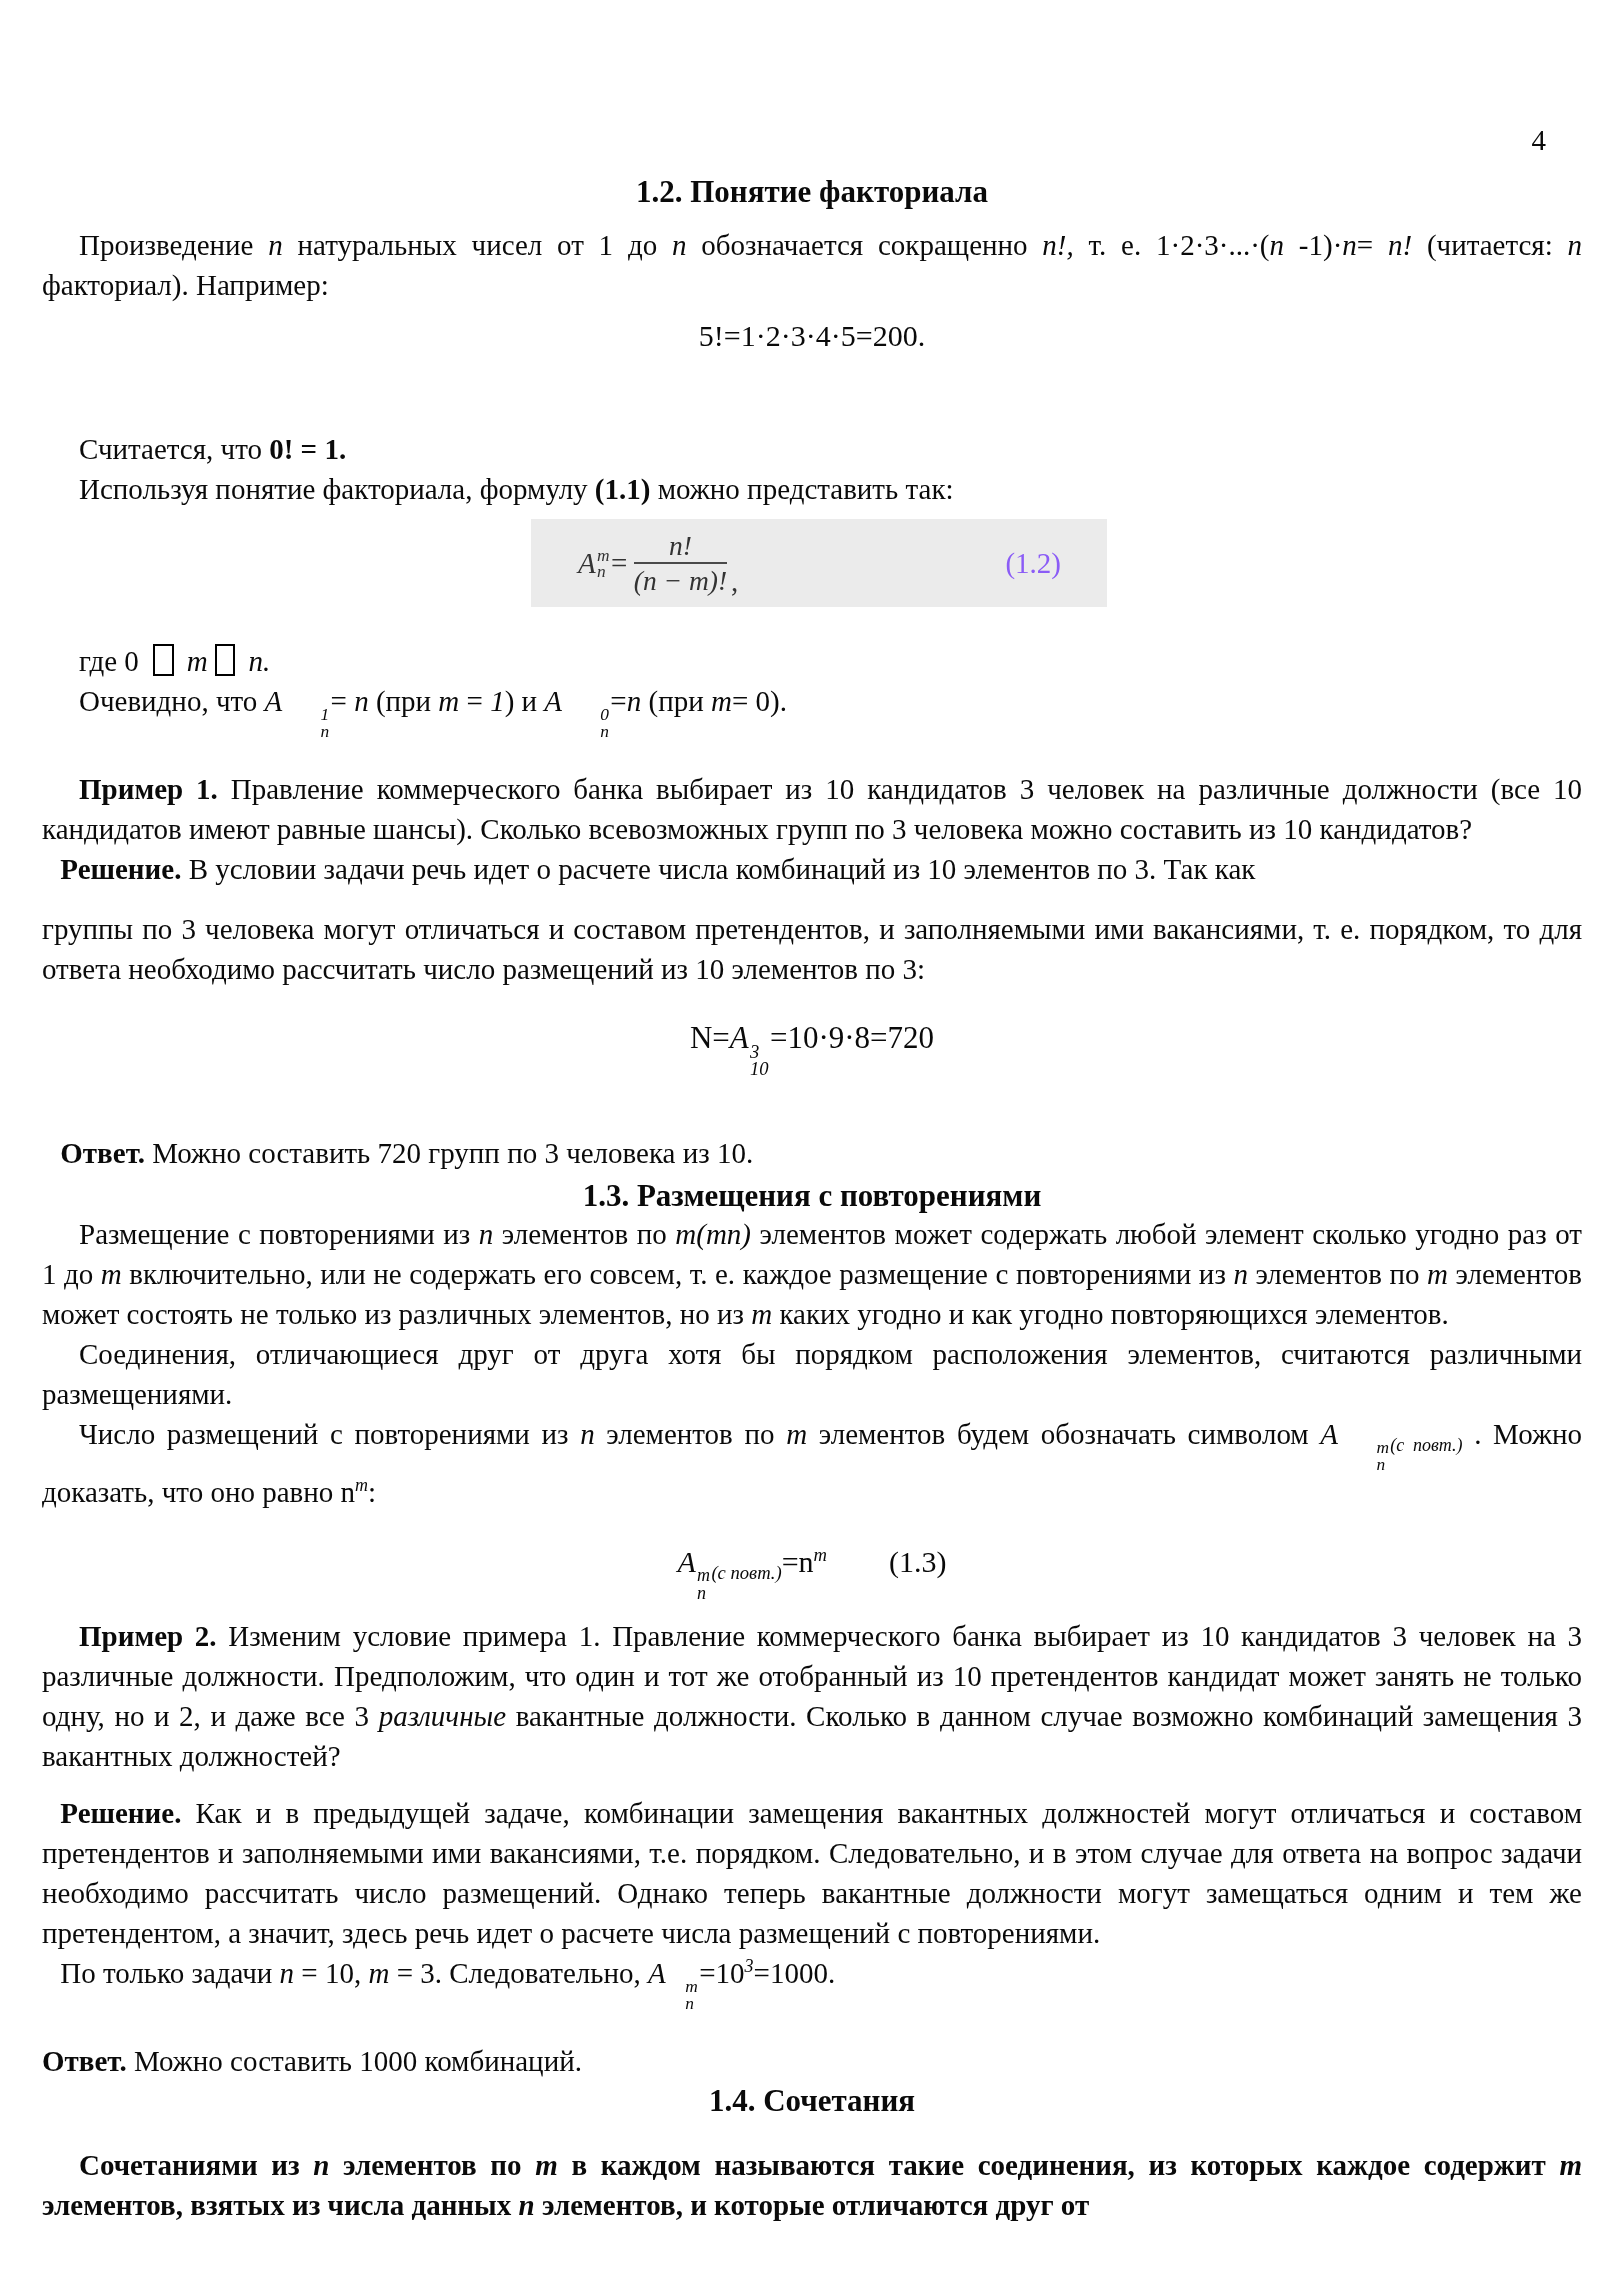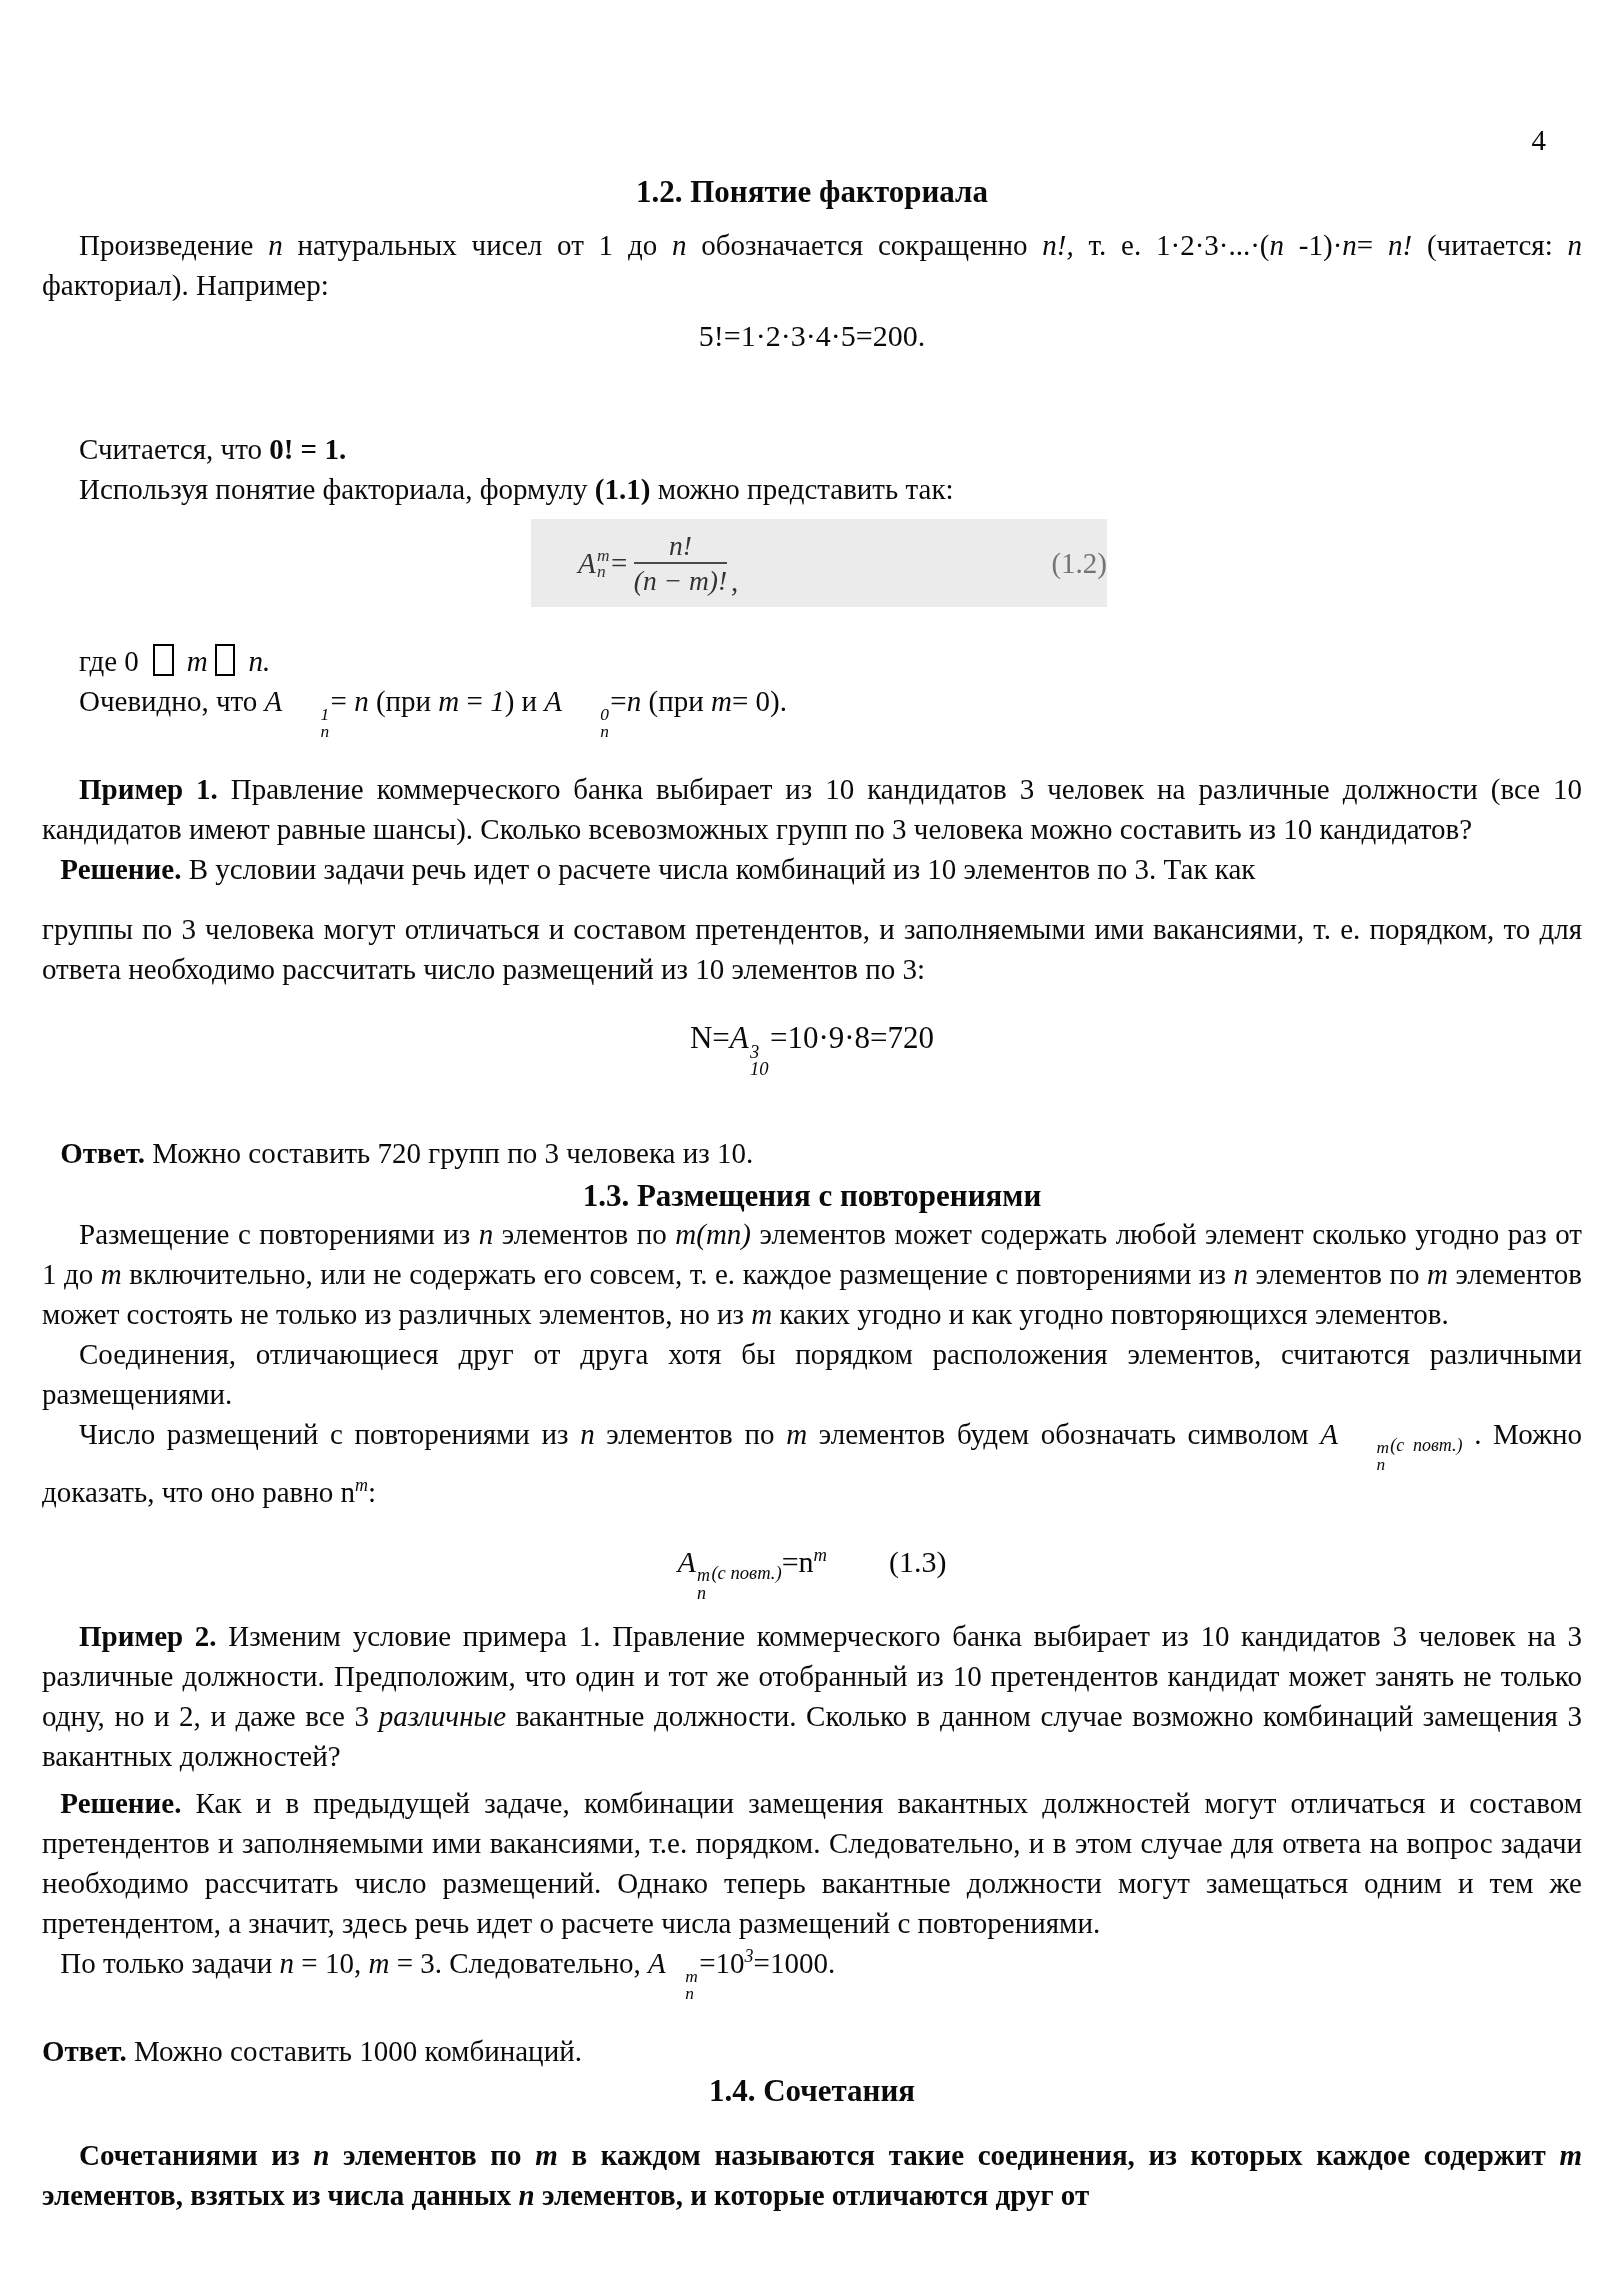--- a/index.html
+++ b/index.html
@@ -42,36 +42,36 @@
     margin-top:10.5px;margin-left:489px;width:576px;height:88px;
     background:#ebebeb;display:flex;align-items:center;
     color:#333;font-size:29px;line-height:1;
     filter:blur(0.4px);
   }
   .f12-lhs{padding-left:47px;display:inline-flex;align-items:center;}
   .frac{display:inline-block;text-align:center;vertical-align:middle;margin:0 3.9px 0 6.5px;font-style:italic;font-size:27.5px;}
   .frac-num{display:block;border-bottom:2px solid #4a4a4a;padding:0 9.2px 2.6px;}
   .frac-den{display:block;padding-top:2.6px;}
   .f12-comma{align-self:flex-end;padding-bottom:11.8px;}
-  .f12-label{margin-left:auto;font-style:normal;color:#737373;}
+  .f12-label{margin-left:auto;padding-right:46px;font-style:normal;color:#8b5cf6;}
   .blk-p4{margin-top:34px;}
   .blk-p5{margin-top:0;font-family:Liberation Serif, serif;}
   .blk-ex1{margin-top:30px;}
   .blk-sol1a{margin-top:0;}
   .blk-sol1b{margin-top:19.6px;}
   .blk-fn{margin-top:29px;font-size:31px;}
   .blk-ans1{margin-top:55px;}
   .blk-h13{margin-top:3.9px;}
   .blk-p13a{}
   .blk-p13b{margin-top:0;}
   .blk-p13c{margin-top:0;}
   .blk-f13{margin-top:26px;font-size:30px;}
   .f13-label{margin-left:62px;}
   .blk-ex2{margin-top:14.4px;}
-  .blk-sol2{margin-top:7px;}
+  .blk-sol2{margin-top:17px;}
   .blk-pcond{margin-top:0;}
   .blk-ans2{margin-top:30px;}
   .blk-h14{margin-top:1.3px;}
   .blk-p14{margin-top:26px;font-weight:bold;}
 </style>
 </head>
 <body>
 
 <div class="page">
 

